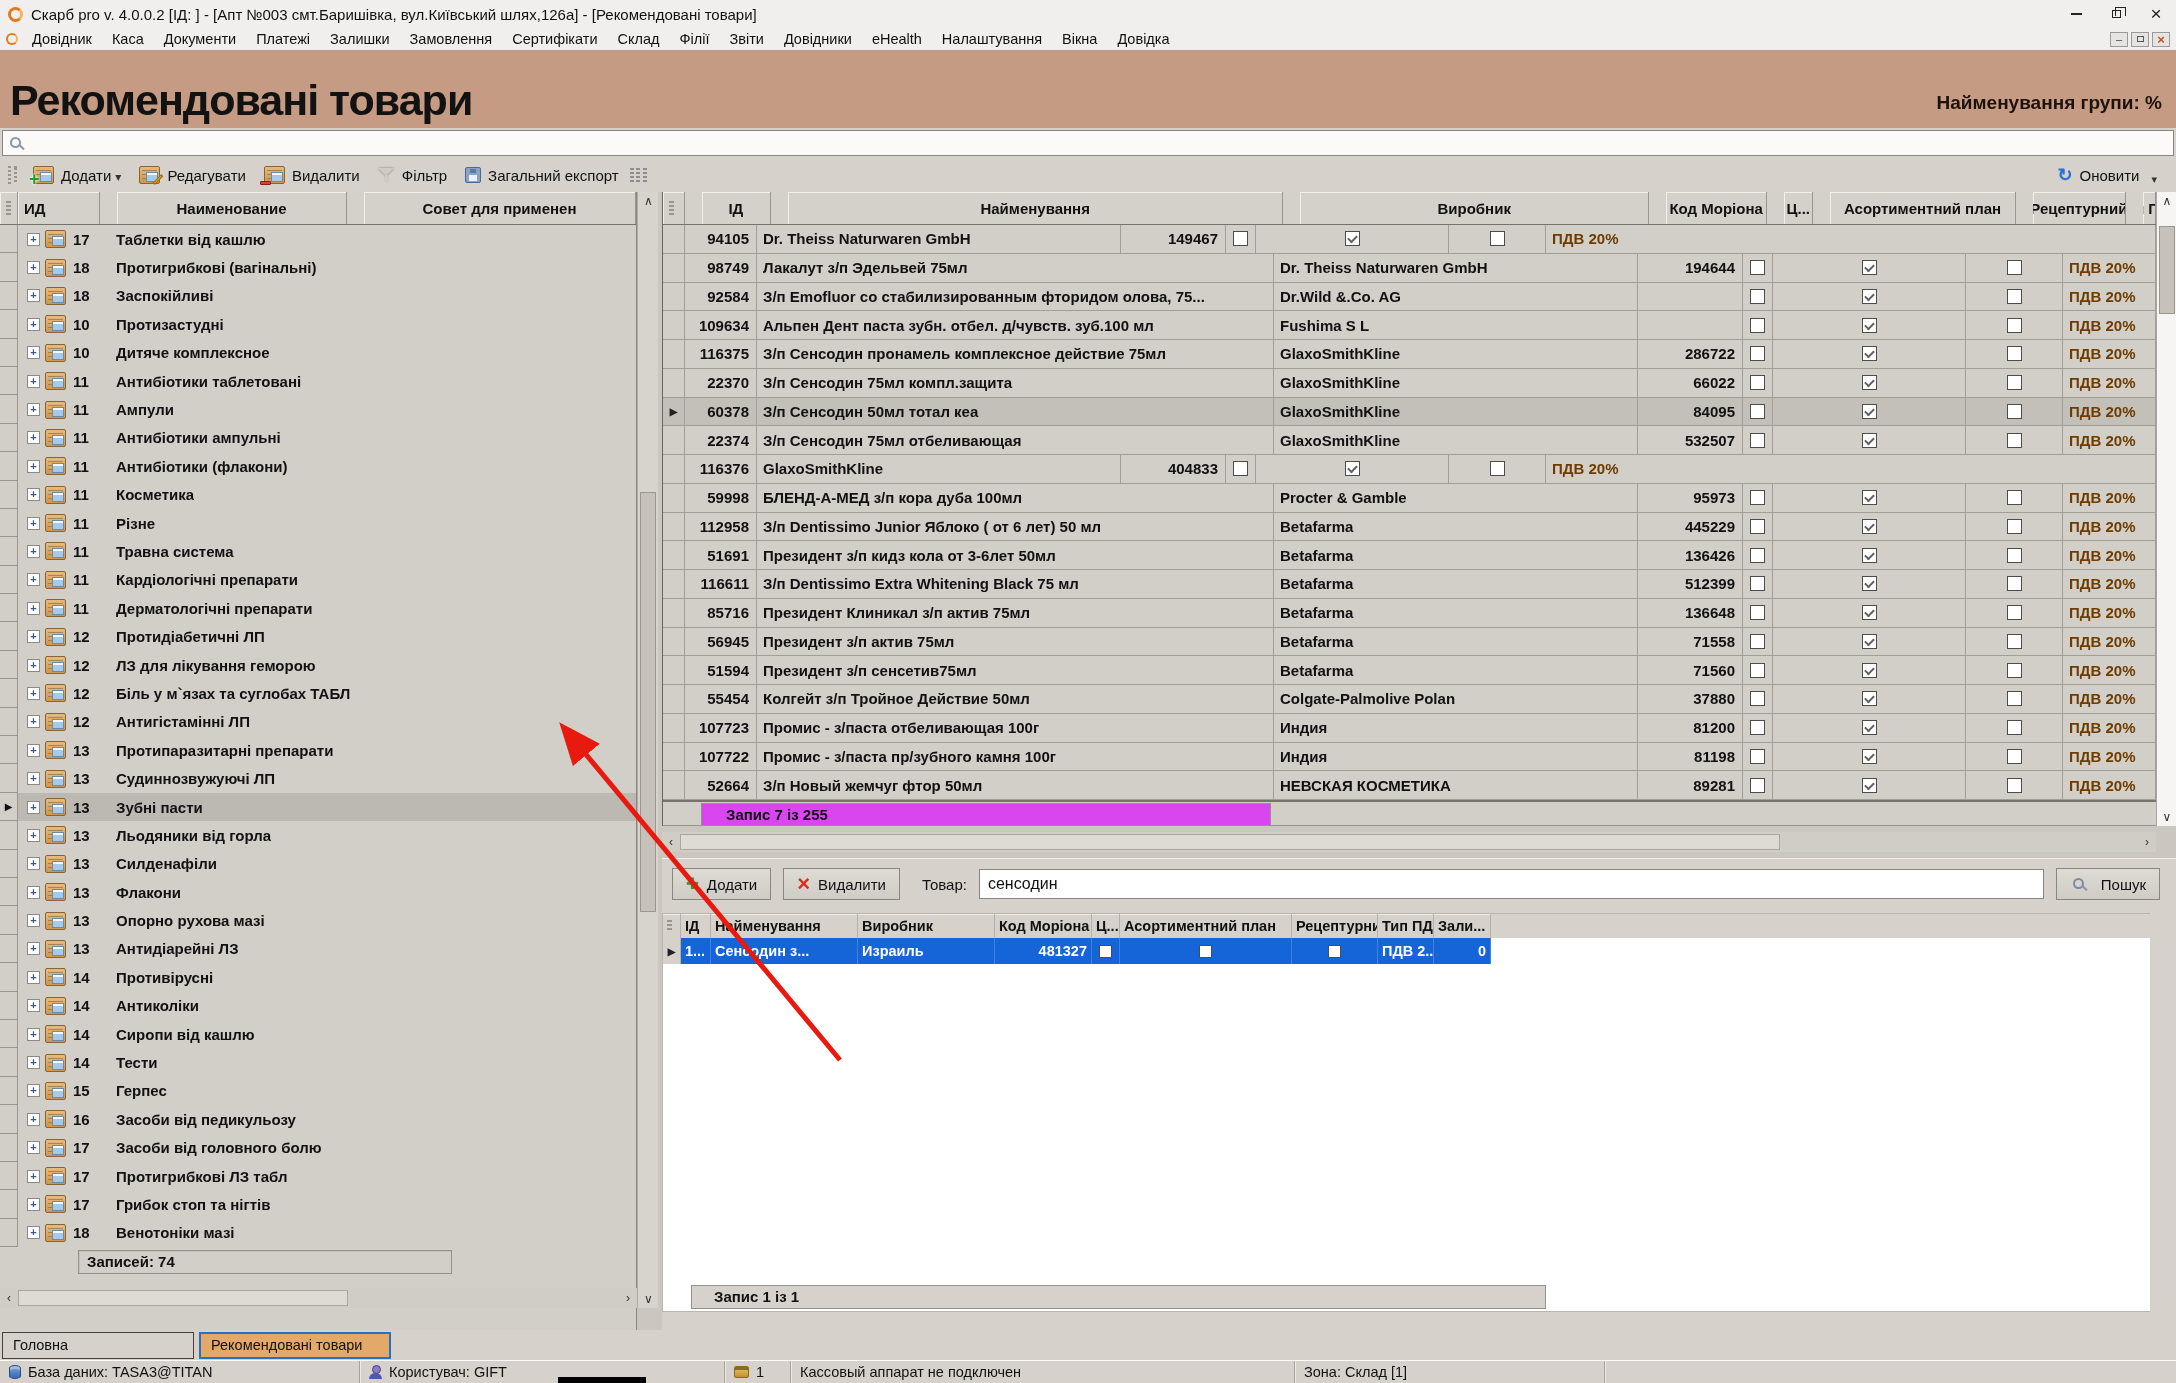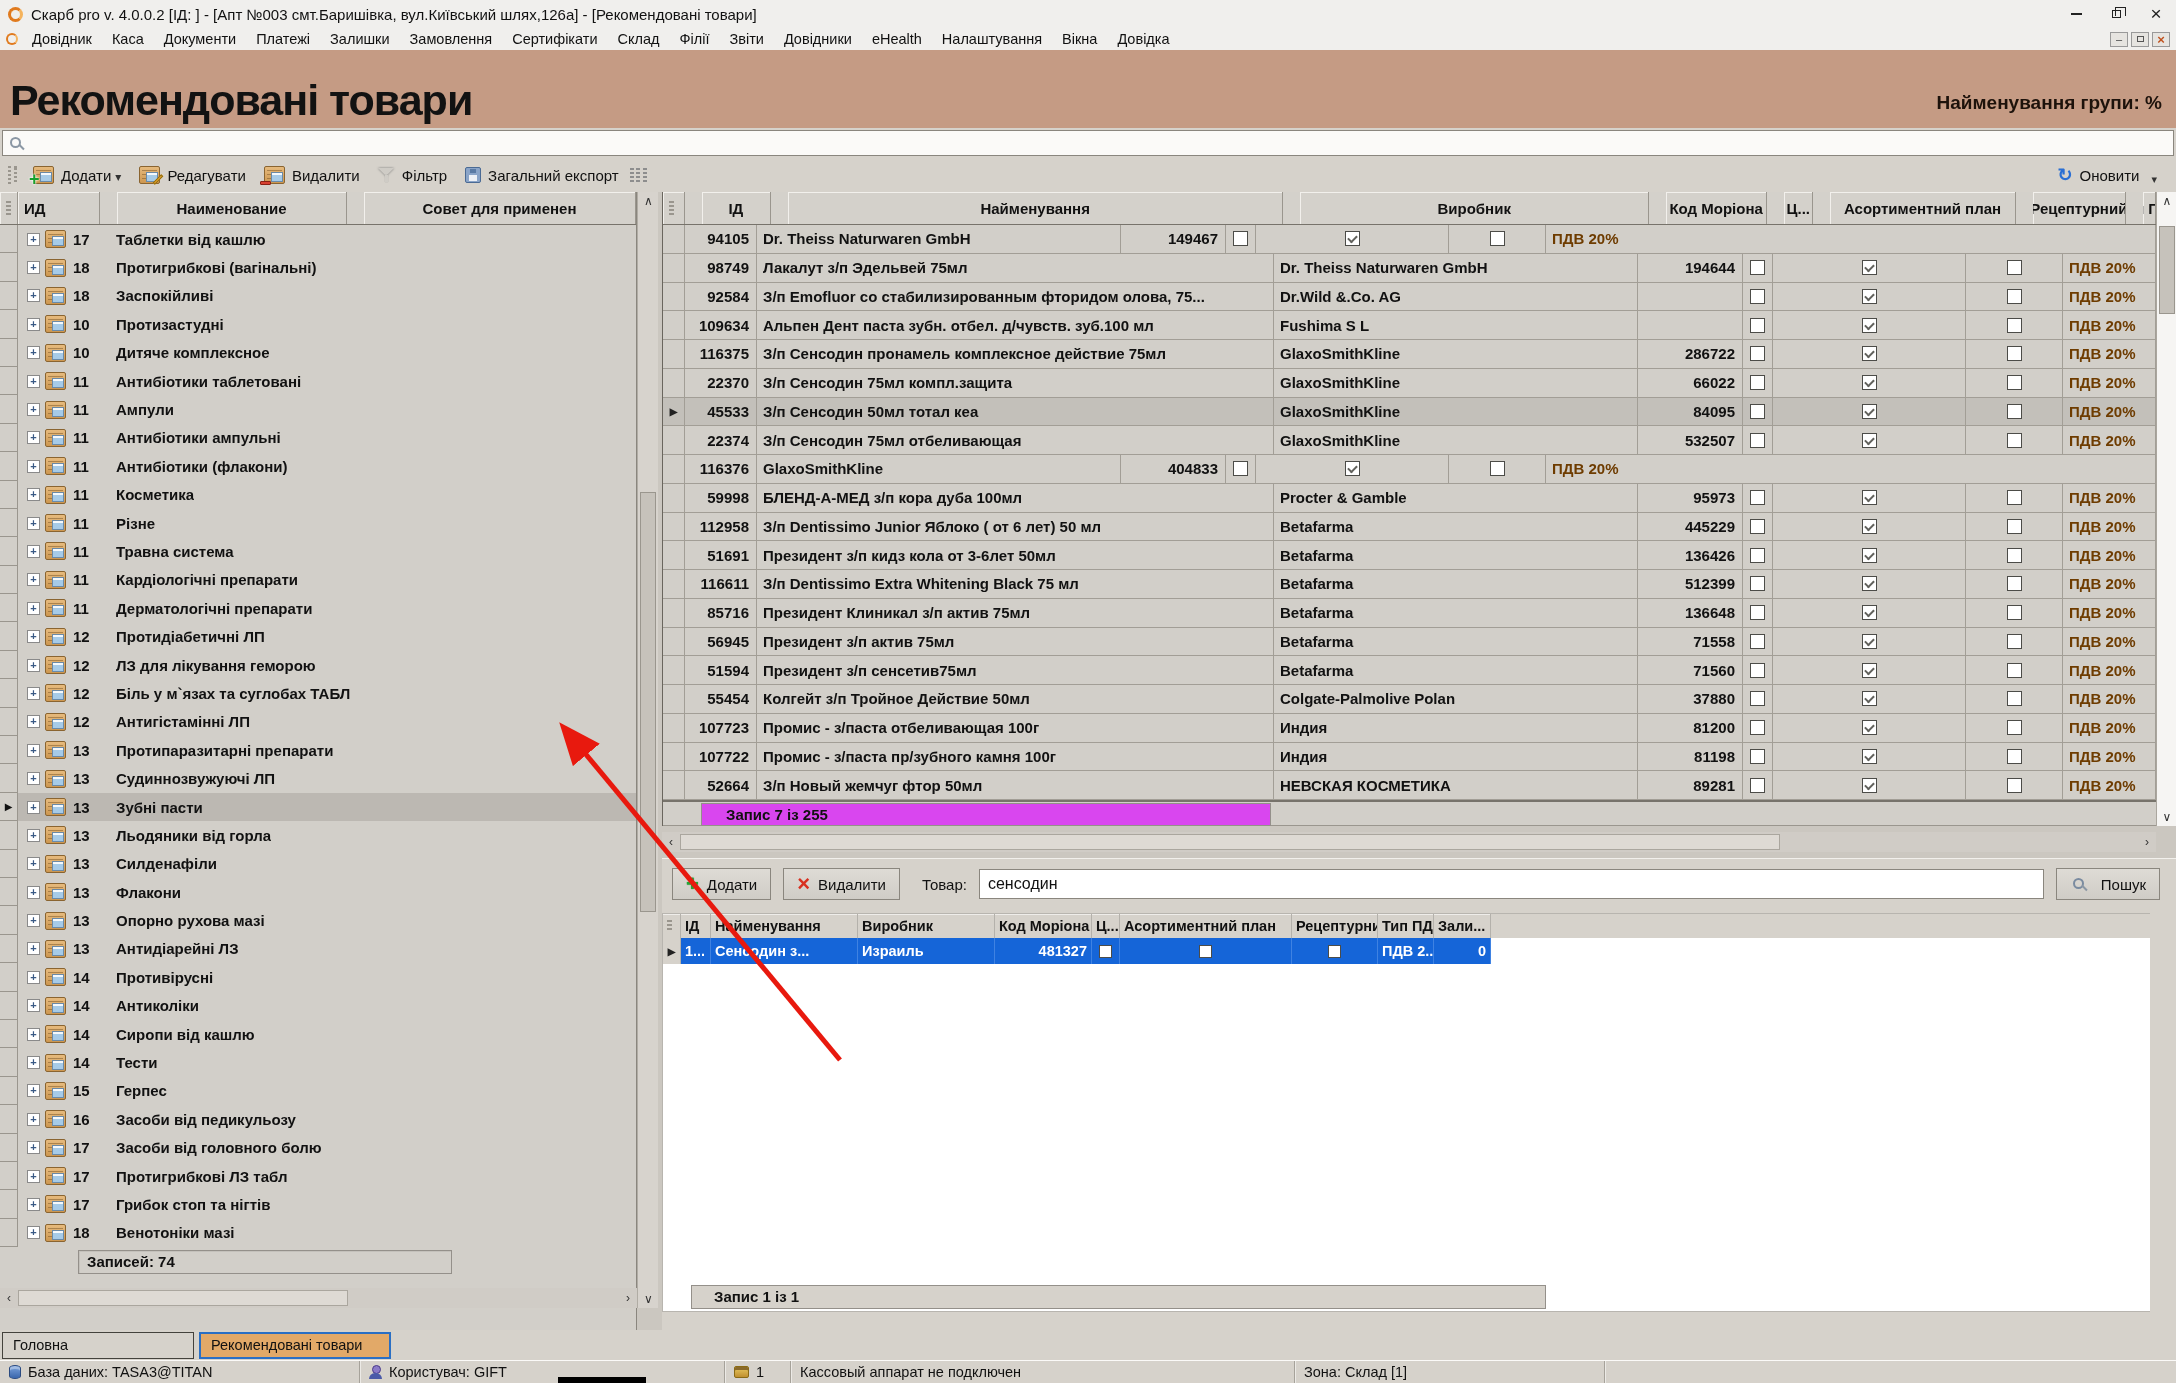--- a/index.html
+++ b/index.html
@@ -645,21 +645,21 @@
             <div class="mcell cbx c-c2">
               <span class="cb checked"></span>
             </div>
             <div class="mcell cbx c-c3">
               <span class="cb"></span>
             </div>
             <div class="mcell vat c-vat">ПДВ 20%</div>
           </div>
           <div class="mrow current">
             <div class="mcell sel c-sel">▶</div>
-            <div class="mcell num c-id">45533</div>
+            <div class="mcell num c-id">60378</div>
             <div class="mcell c-name">З/п Сенсодин 50мл тотал кеа</div>
             <div class="mcell c-manu">GlaxoSmithKline</div>
             <div class="mcell num c-code">84095</div>
             <div class="mcell cbx c-c1">
               <span class="cb"></span>
             </div>
             <div class="mcell cbx c-c2">
               <span class="cb checked"></span>
             </div>
             <div class="mcell cbx c-c3">

